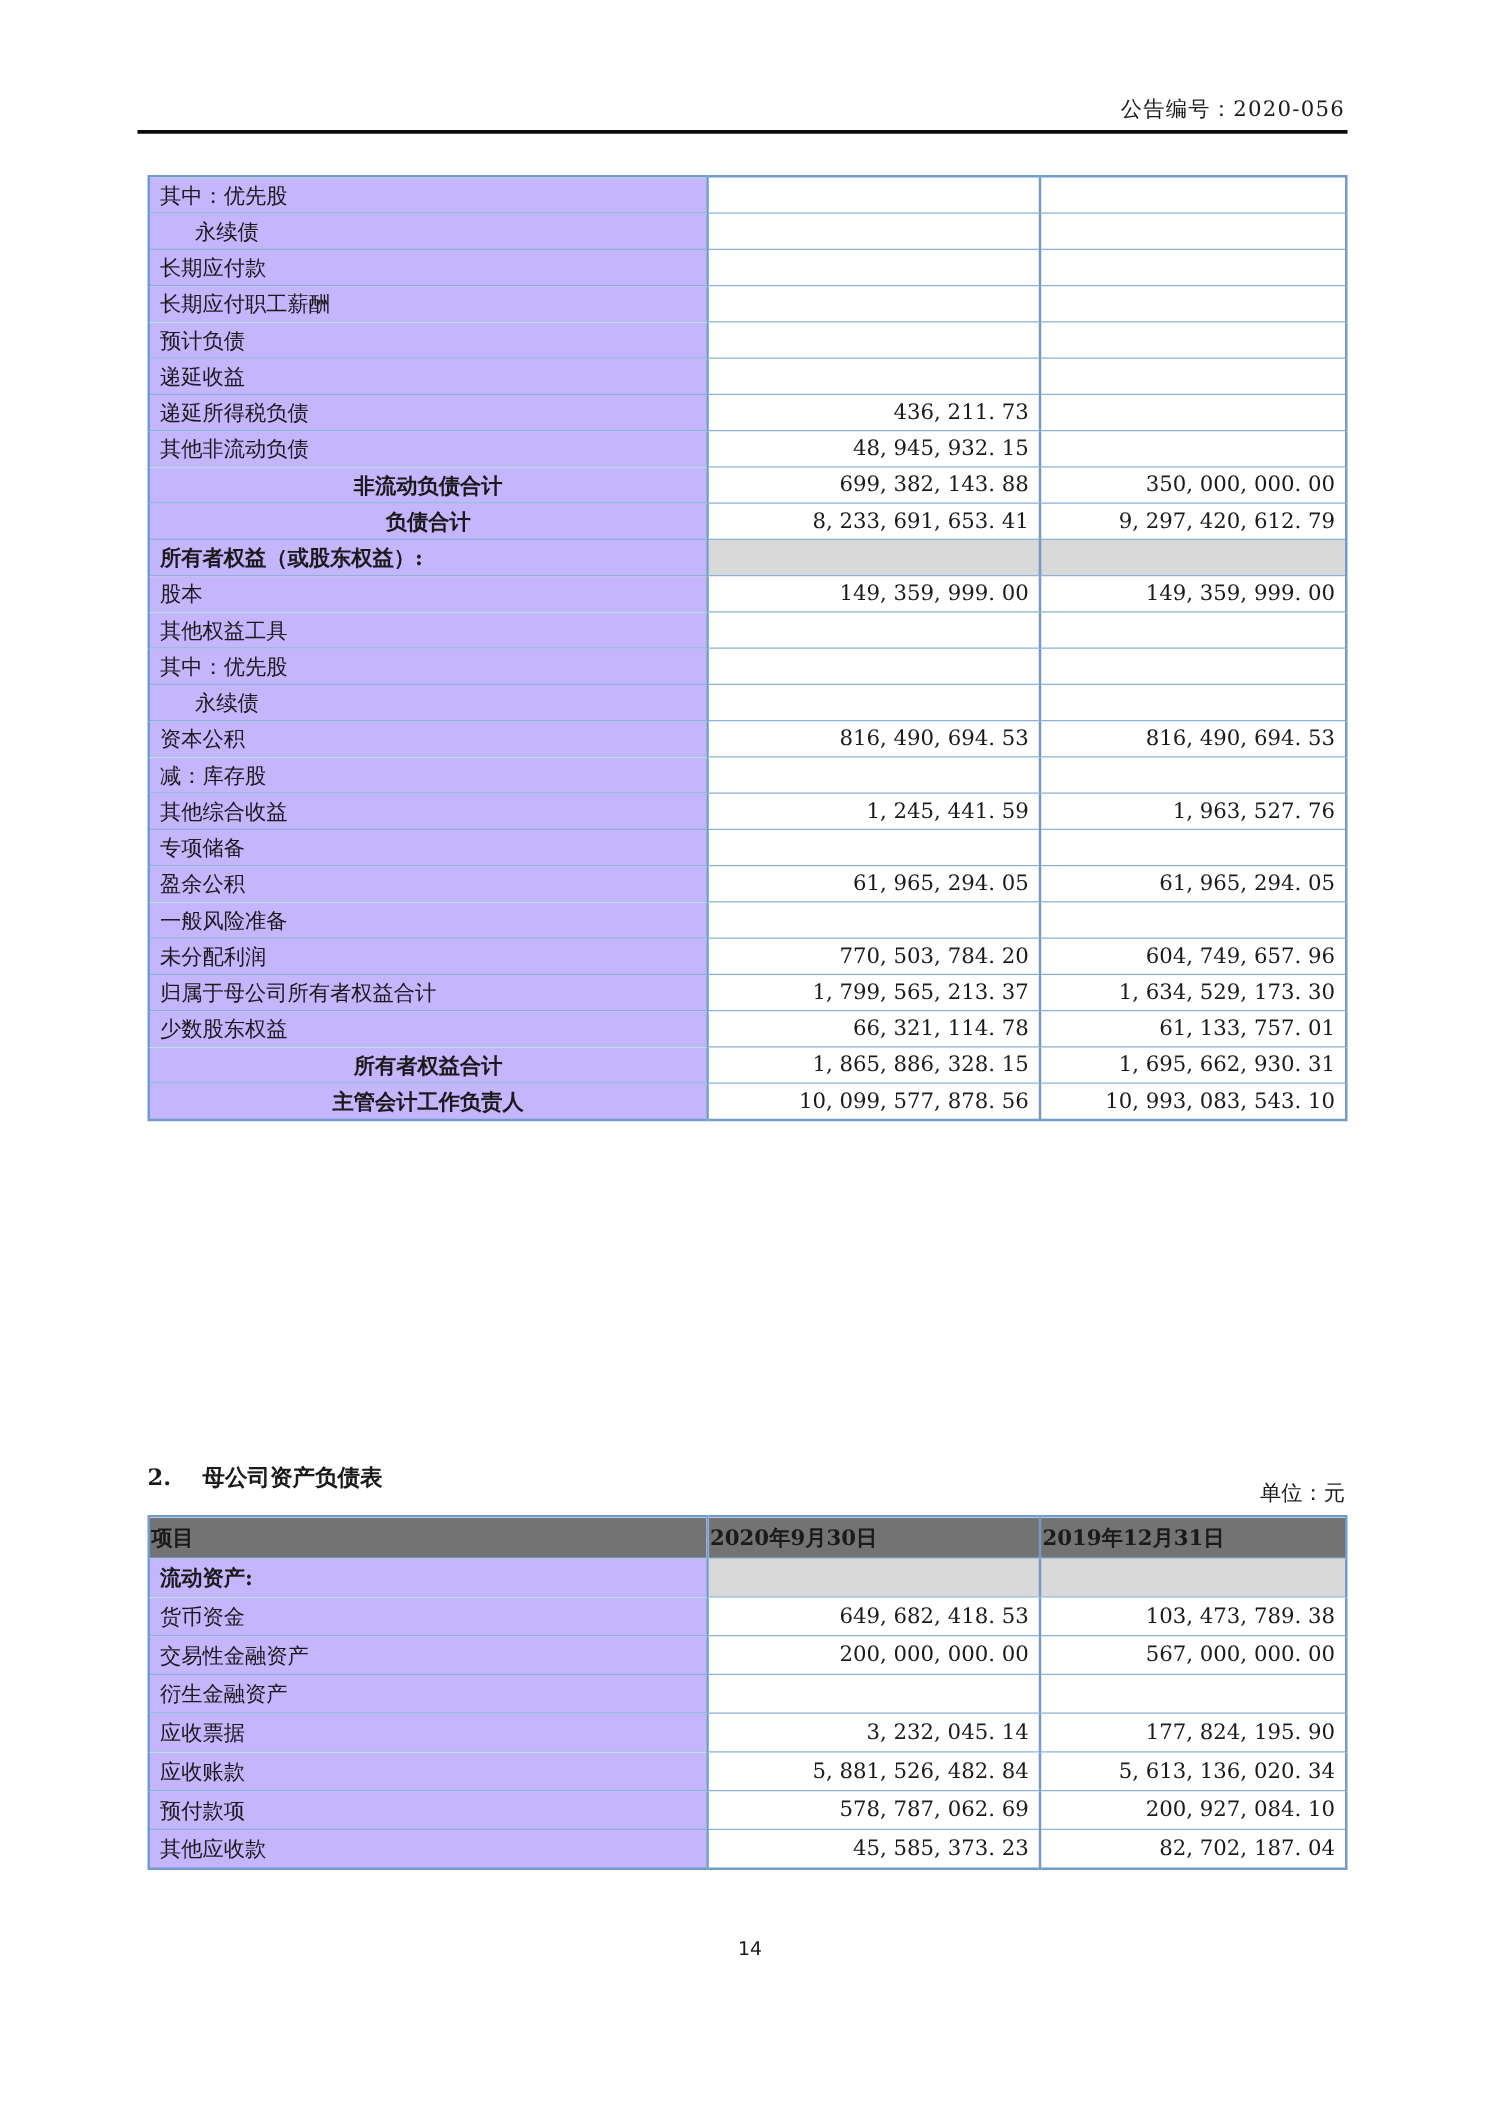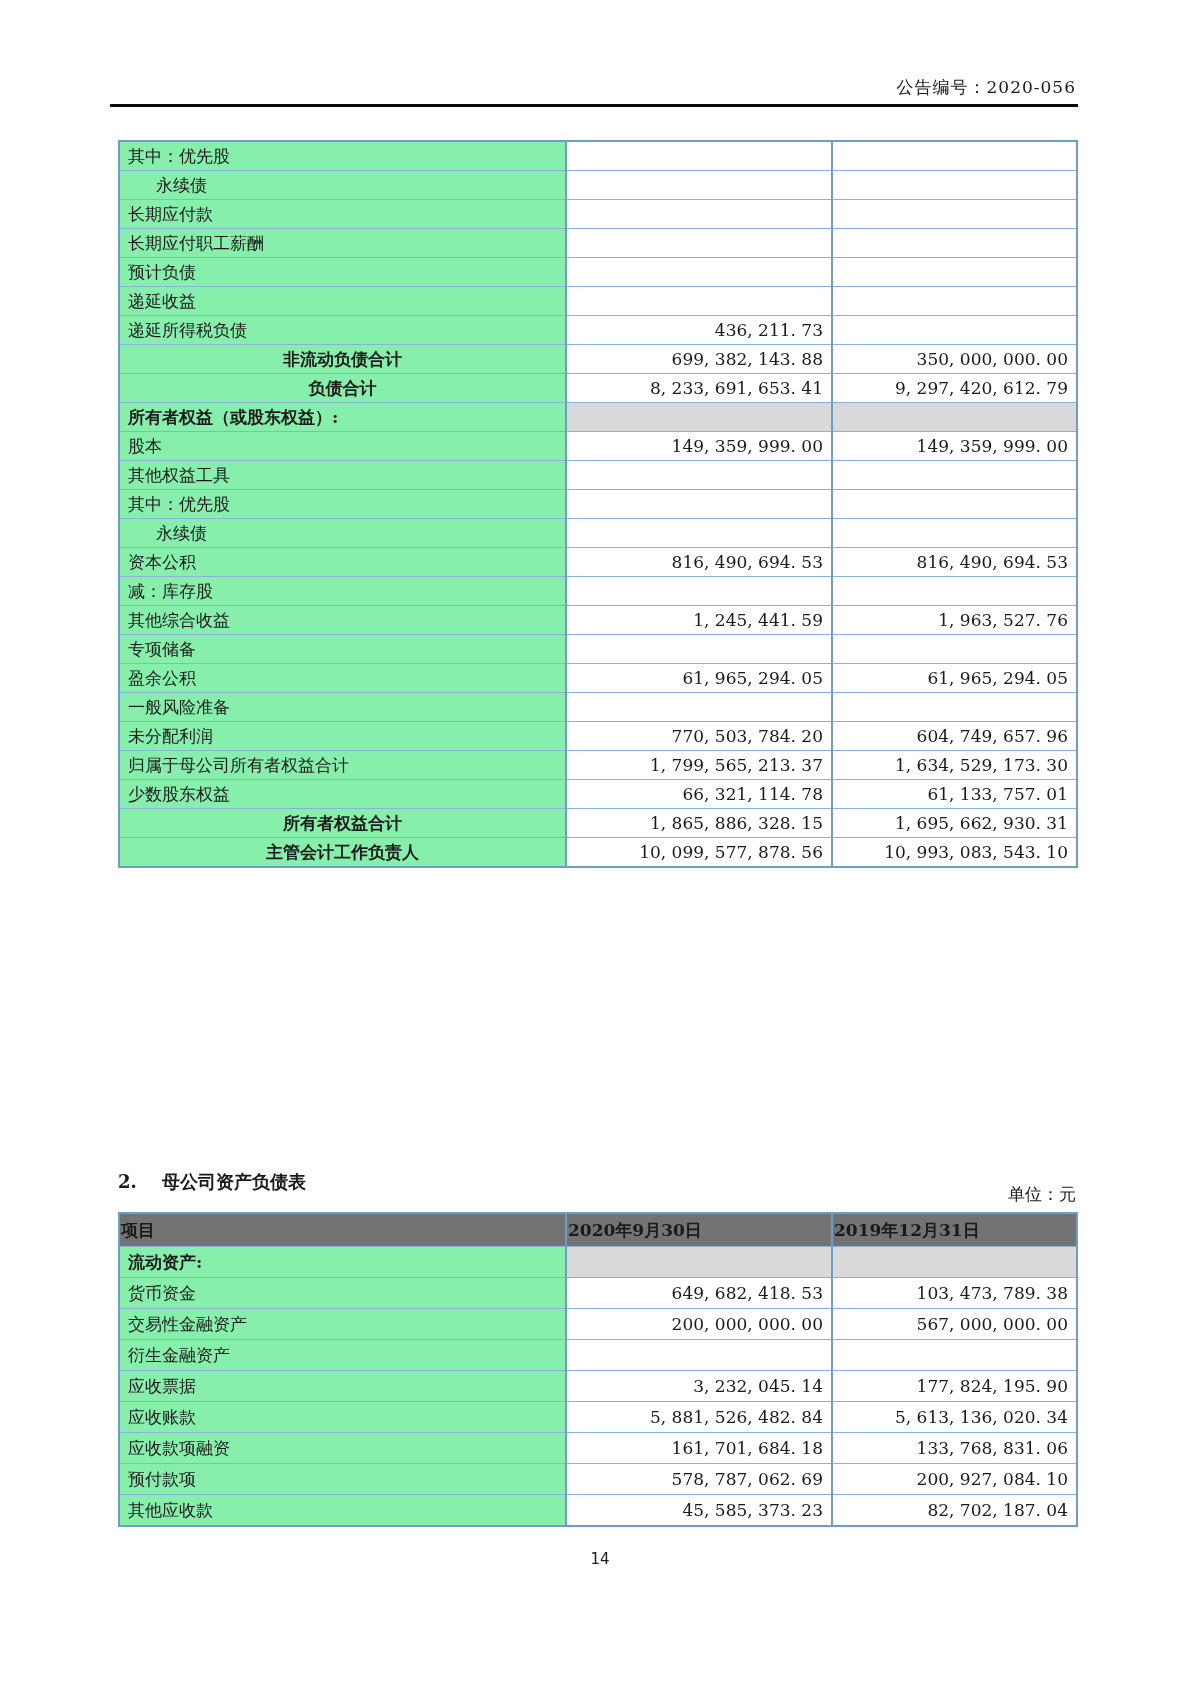--- a/index.html
+++ b/index.html
@@ -13,21 +13,21 @@
   table.fin-table{border-collapse:collapse;table-layout:fixed;width:958px;border:2px solid #6f9cc9;}
   #table1{position:absolute;left:118px;top:140px;}
   #table2{position:absolute;left:118px;top:1212px;}
   .fin-table td{
     border-top:1px solid #8ab1da;border-bottom:1px solid #8ab1da;
     border-left:2px solid #6f9cc9;border-right:2px solid #6f9cc9;
     overflow:hidden;white-space:nowrap;vertical-align:middle;
   }
   #table1 td{height:28px;}
   #table2 td{height:30px;}
-  .lbl{background:#86efac;padding:0 8px;font-size:17px;text-align:left;}
+  .lbl{background:#c4b5fd;padding:0 8px;font-size:17px;text-align:left;}
   .lbl.total{text-align:center;font-weight:bold;}
   .lbl.section{font-weight:bold;}
   .lbl.item-indent2{padding-left:36px;}
   .val{background:#ffffff;text-align:right;padding:0 8px;font-size:17px;}
   .val.gray{background:#d9d9d9;}
   .hcell{background:#737373;font-weight:bold;font-size:17px;}
 
   .signature-row{position:absolute;left:118px;top:958px;width:958px;height:26px;font-size:17px;}
   .signature-row span{position:absolute;top:0;white-space:nowrap;}
   .sig1{left:0;}
@@ -83,20 +83,25 @@
           <td class="lbl item">递延收益</td>
           <td class="val"></td>
           <td class="val"></td>
         </tr>
         <tr>
           <td class="lbl item">递延所得税负债</td>
           <td class="val">436, 211. 73</td>
           <td class="val"></td>
         </tr>
         <tr>
+          <td class="lbl item">其他非流动负债</td>
+          <td class="val">48, 945, 932. 15</td>
+          <td class="val"></td>
+        </tr>
+        <tr>
           <td class="lbl total">非流动负债合计</td>
           <td class="val">699, 382, 143. 88</td>
           <td class="val">350, 000, 000. 00</td>
         </tr>
         <tr>
           <td class="lbl total">负债合计</td>
           <td class="val">8, 233, 691, 653. 41</td>
           <td class="val">9, 297, 420, 612. 79</td>
         </tr>
         <tr>
@@ -227,25 +232,20 @@
           <td class="lbl item">应收票据</td>
           <td class="val">3, 232, 045. 14</td>
           <td class="val">177, 824, 195. 90</td>
         </tr>
         <tr>
           <td class="lbl item">应收账款</td>
           <td class="val">5, 881, 526, 482. 84</td>
           <td class="val">5, 613, 136, 020. 34</td>
         </tr>
         <tr>
-          <td class="lbl item">应收款项融资</td>
-          <td class="val">161, 701, 684. 18</td>
-          <td class="val">133, 768, 831. 06</td>
-        </tr>
-        <tr>
           <td class="lbl item">预付款项</td>
           <td class="val">578, 787, 062. 69</td>
           <td class="val">200, 927, 084. 10</td>
         </tr>
         <tr>
           <td class="lbl item">其他应收款</td>
           <td class="val">45, 585, 373. 23</td>
           <td class="val">82, 702, 187. 04</td>
         </tr>
       </tbody>

